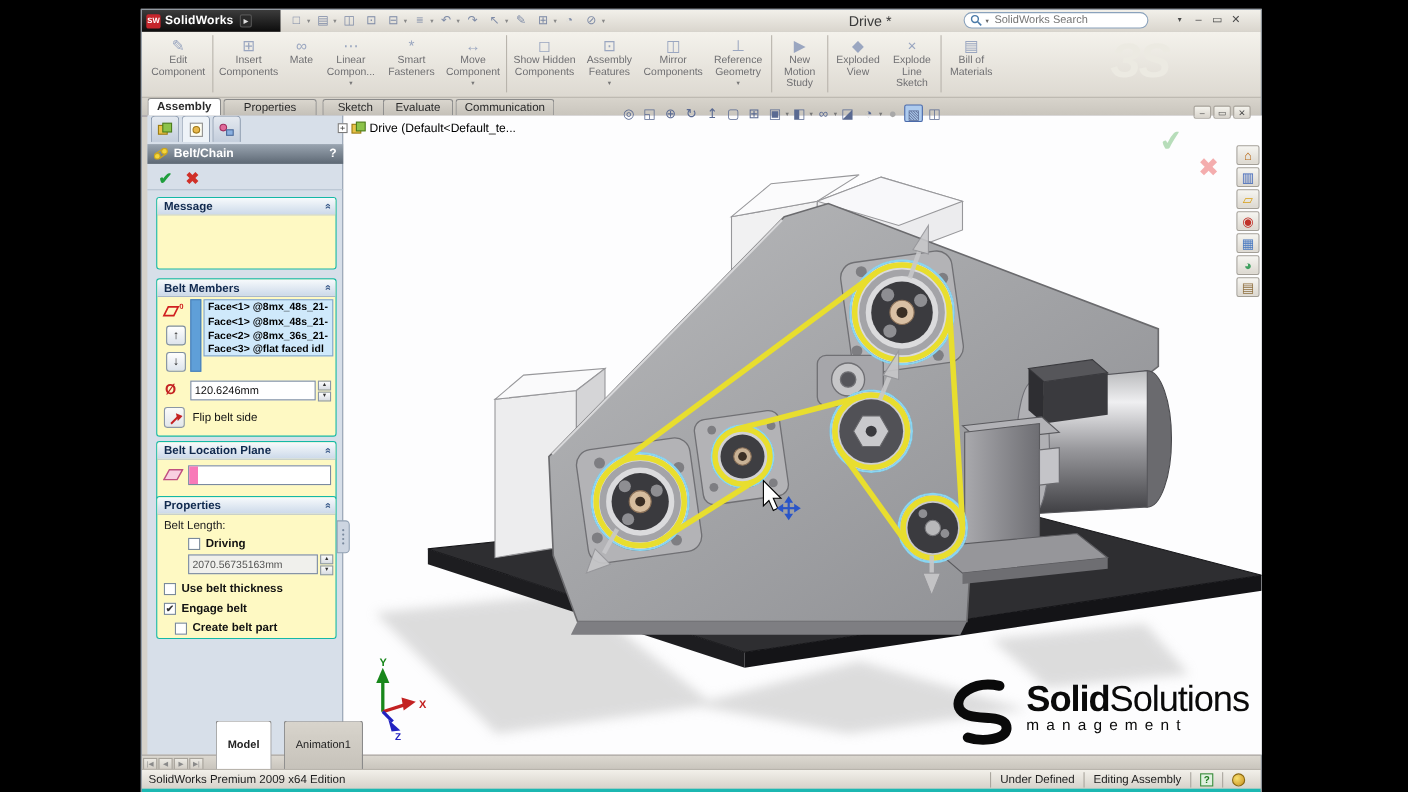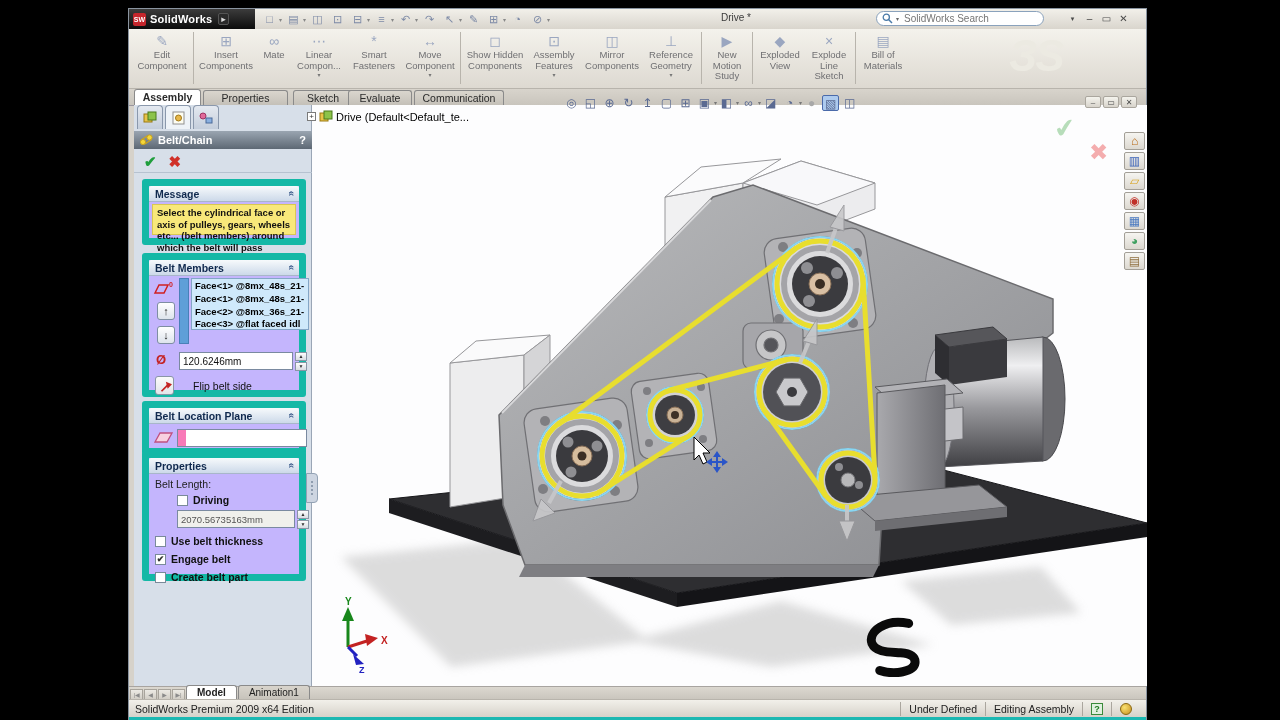--- a/index.html
+++ b/index.html
@@ -12,21 +12,21 @@
   .titlebar{left:0;top:0;width:1017px;height:20px;background:linear-gradient(#f2f0ea,#d9d5cd);border-bottom:1px solid #b4b0a8}
   .logoarea{left:0;top:0;width:126px;height:20px;background:linear-gradient(#3c3c3c,#0c0c0c);
             display:flex;align-items:center;gap:4px;padding-left:4px;box-sizing:border-box}
   .swbox{width:13px;height:13px;background:#c5262c;border-radius:2px;color:#fff;font-size:7px;font-weight:bold;
          display:flex;align-items:center;justify-content:center}
   .appname{color:#fff;font-weight:bold;font-size:11px;letter-spacing:.2px}
   .logoarrow{color:#ddd;font-size:9px;margin-left:2px;background:#2a2a2a;border:1px solid #555;padding:0 2px;border-radius:2px}
   .stdicons{left:132px;top:2px;height:16px;display:flex;align-items:center;gap:3px}
   .stdico{width:17px;height:15px;color:#7d8aa6;font-size:11px;text-align:center;line-height:15px}
   .stdcaret{color:#888;font-size:6px;margin-left:-2px}
-  .doctitle{left:592px;top:3px;width:140px;text-align:left;font-size:10px;color:#3a3a3a}
+  .doctitle{left:592px;top:3px;width:140px;text-align:center;font-size:13px;color:#3a3a3a}
   .searchbox{left:747px;top:2px;width:168px;height:15px;background:#fff;border:1px solid #8aa2bc;border-radius:8px;
              display:flex;align-items:center;padding:0 5px;gap:3px;box-sizing:border-box}
   .searchbox input{border:none;outline:none;font-size:10px;color:#666;width:120px;background:transparent;
                    font-family:"Liberation Sans",sans-serif}
   .winbtn{top:3px;width:15px;height:13px;font-size:10px;color:#4a4a4a;text-align:center;line-height:13px}
   
   .cmdbar{left:0;top:20px;width:1017px;height:60px;background:linear-gradient(#f4f2ec,#ddd9d1);border-bottom:1px solid #b8b4ac;display:flex;align-items:flex-start;padding-left:4px;box-sizing:border-box}
   .cmd-btn{height:56px;margin-top:2px;display:flex;flex-direction:column;align-items:center;justify-content:flex-start;
            padding-top:2px;box-sizing:border-box;border-radius:2px}
   .cmd-ico{font-size:14px;color:#9aa6c0;height:17px;line-height:16px}
@@ -47,21 +47,21 @@
   .dwbtn{width:16px;height:12px;background:linear-gradient(#f4f3ed,#d8d4cc);border:1px solid #aaa69e;font-size:8px;
          color:#4a4a4a;text-align:center;line-height:11px;border-radius:2px;box-sizing:border-box}
   
   .pmpanel{left:5px;top:96px;width:178px;height:581px;background:#d7dfe9;border-right:1px solid #9aa6b6;box-sizing:border-box}
   .pmtab{top:0;width:26px;height:24px;background:linear-gradient(#e4e9f0,#c4cedc);border:1px solid #8a98ac;border-bottom:none;
          border-radius:4px 4px 0 0;display:flex;align-items:center;justify-content:center;box-sizing:border-box}
   .pmtab.active{background:#eef3f8}
   .pmtitle{left:0;top:26px;width:178px;height:18px;background:linear-gradient(#9aa5b1,#5d6874);color:#fff;font-weight:bold;
            font-size:11px;display:flex;align-items:center;gap:5px;padding-left:5px;box-sizing:border-box}
   .okrow{left:0;top:46px;width:178px;height:22px;display:flex;align-items:center;gap:12px;padding-left:10px;box-sizing:border-box;border-bottom:1px solid #b6c2d0}
-  .pm-group{background:#c4b5fd;border:7px solid #14b8a6;border-radius:3px;box-sizing:border-box}
+  .pm-group{background:#fef9c3;border:1px solid #14b8a6;border-radius:3px;box-sizing:border-box}
   .pm-ghead{position:absolute;left:0;top:0;right:0;height:16px;background:linear-gradient(#f7fafc,#ccd9e9);
             border-bottom:1px solid #a8b6ca;display:flex;align-items:center;padding:0 4px 0 6px;box-sizing:border-box;border-radius:2px 2px 0 0}
   .pm-gtitle{font-size:10.5px;font-weight:bold;color:#10294e;flex:1}
   .pm-chev{font-size:10px;color:#3a5a8a;transform:rotate(90deg);font-weight:bold}
   .pm-msg{position:absolute;left:3px;top:18px;right:3px;bottom:3px;background:#f8e87a;border:1px solid #d8c850;
           font-size:9.5px;font-weight:bold;color:#111;line-height:11.5px;padding:2px 4px;box-sizing:border-box}
   .arrbtn{position:absolute;width:18px;height:18px;background:linear-gradient(#fff,#dde4ec);border:1px solid #7e8ea2;border-radius:3px;
           font-size:11px;font-weight:bold;color:#222;text-align:center;line-height:17px;box-sizing:border-box}
   .sel-strip{position:absolute;background:#5f9fd8;border:1px solid #4a80b8;box-sizing:border-box}
   .sel-list{position:absolute;background:#cfe9fb;border:1px solid #84a6c6;box-sizing:border-box;overflow:hidden;padding:1px 0 0 3px}
@@ -92,21 +92,21 @@
            display:flex;align-items:center;justify-content:center;font-size:12px;box-sizing:border-box}
   
   .brand{left:732px;top:606px;width:286px;height:70px;display:flex;align-items:flex-start;gap:6px;z-index:4}
   .brandtxt1{font-size:33px;color:#0a0a0a;line-height:40px;letter-spacing:-1px;white-space:nowrap}
   .brandtxt2{font-size:14px;color:#0a0a0a;letter-spacing:6.5px;margin-top:-4px}
   
   .bottabs{left:0;top:677px;width:1017px;height:13px;background:linear-gradient(#dcd8d0,#c8c4bc);border-top:1px solid #a8a4a0;display:flex;align-items:flex-end}
   .navbtn{width:13px;height:11px;background:linear-gradient(#eceae4,#d2cec6);border:1px solid #a8a49c;font-size:6px;color:#8a8a8a;
           text-align:center;line-height:10px;margin-left:1px;box-sizing:border-box}
   .btab{height:12px;font-size:10px;color:#222;border:1px solid #8a8a8a;border-bottom:none;background:linear-gradient(#d8d4cc,#c6c2ba);
-        padding:1px 10px;line-height:12px;margin-left:1px;border-radius:3px 3px 0 0}
+        padding:16px 10px;line-height:12px;margin-left:11px;border-radius:3px 3px 0 0}
   .btab.active{background:#fff;font-weight:bold}
   .statusbar{left:0;top:690px;width:1017px;height:18px;background:linear-gradient(#f2f0ea,#d6d2ca);border-top:1px solid #b8b4ac;
              display:flex;align-items:center;font-size:10.5px;color:#222;box-sizing:border-box}
   .sb-sep{width:1px;height:14px;background:#aaa69e;margin:0 8px}
   .tealstrip{left:0;top:708px;width:1017px;height:3px;background:#1cb8b2}
   .helpbox{width:12px;height:12px;background:#dff0df;border:1px solid #3a8a3a;font-size:9px;font-weight:bold;color:#1f7a1f;
            text-align:center;line-height:11px;box-sizing:border-box}
   .coin{width:12px;height:12px;border-radius:50%;background:radial-gradient(circle at 35% 35%,#f8e070,#c89020);border:1px solid #8a6810;box-sizing:border-box}
 </style>
 </head>
@@ -480,20 +480,24 @@
       </div>
     <div class="taskbtn">
         <span style="color:#907040">▤</span>
       </div>
   </div>
 
   <div class="abs brand">
     <svg width="66" height="62" viewBox="0 0 66 62">
       <path d="M52,12 C30,2 10,12 12,24 C14,34 28,36 38,39 C48,42 52,46 50,52 C47,60 28,60 14,52" fill="none" stroke="#0a0a0a" stroke-width="9" stroke-linecap="round" transform="rotate(-12 33 31)"></path>
     </svg>
+    <div style="display:flex;flex-direction:column">
+      <div class="brandtxt1"><b>Solid</b><span>Solutions</span></div>
+      <div class="brandtxt2">management</div>
+    </div>
   </div>
 
   <div class="abs pmpanel">
     <div class="abs pmtab" style="left:3px">
       <svg width="14" height="13" viewBox="0 0 14 13">
         <rect x="1" y="3" width="8" height="8" fill="#e8c34a" stroke="#9a7a10"></rect>
           <rect x="5" y="1" width="8" height="8" fill="#8cc34a" stroke="#4a7a1a"></rect>
         </svg>
     </div>
     <div class="abs pmtab active" style="left:31px">
@@ -523,21 +527,20 @@
     <div class="abs okrow">
       <span style="font-size:15px;font-weight:bold;color:#1f9e3c">✔</span>
       <span style="font-size:15px;font-weight:bold;color:#d03028">✖</span>
     </div>
 
     <div class="abs pm-group" style="left:8px;top:74px;width:164px;height:66px">
       <div class="pm-ghead">
         <span class="pm-gtitle">Message</span>
         <span class="pm-chev">«</span>
       </div>
-      <div class="pm-msg">Select the cylindrical face or axis of pulleys, gears, wheels etc... (belt members) around which the belt will pass</div>
     </div>
 
     <div class="abs pm-group" style="left:8px;top:148px;width:164px;height:144px">
       <div class="pm-ghead">
         <span class="pm-gtitle">Belt Members</span>
         <span class="pm-chev">«</span>
       </div>
       <div class="abs" style="left:4px;top:20px;width:22px;height:16px">
         <svg width="22" height="16" viewBox="0 0 22 16">
           <polygon points="2,13 6,5 15,5 11,13" fill="none" stroke="#d02020" stroke-width="1.5"></polygon>
@@ -559,21 +562,21 @@
       <div class="spinner" style="left:146px;top:92px">
         <div class="spbtn">▲</div>
         <div class="spbtn">▼</div>
       </div>
       <div class="iconbtn" style="left:6px;top:116px">
         <svg width="14" height="14" viewBox="0 0 16 16">
           <path d="M4,14 L11,7" stroke="#c42222" stroke-width="2" fill="none"></path>
             <polygon points="9,3 16,6 11,11" fill="#c42222"></polygon>
           </svg>
       </div>
-      <span class="abs" style="left:44px;top:120px;font-size:10.5px;color:#111">Flip belt side</span>
+      <span class="abs" style="left:32px;top:120px;font-size:10.5px;color:#111">Flip belt side</span>
     </div>
 
     <div class="abs panelhandle">
       <span class="dot"></span>
         <span class="dot"></span>
         <span class="dot"></span>
         <span class="dot"></span>
     </div>
 
     <div class="abs pm-group" style="left:8px;top:296px;width:164px;height:54px">
@@ -613,21 +616,21 @@
             <span class="cb-mark"></span>
           </span>
         <span class="cb-lbl">Use belt thickness</span>
       </div>
       <div class="cb-row" style="left:6px;top:95px">
         <span class="cb-box">
             <span class="cb-mark">✔</span>
           </span>
         <span class="cb-lbl">Engage belt</span>
       </div>
-      <div class="cb-row" style="left:6px;top:113px">
+      <div class="cb-row" style="left:16px;top:113px">
         <span class="cb-box">
             <span class="cb-mark"></span>
           </span>
         <span class="cb-lbl">Create belt part</span>
       </div>
     </div>
   </div>
 
   <div class="abs bottabs">
     <span class="navbtn">|◀</span>

